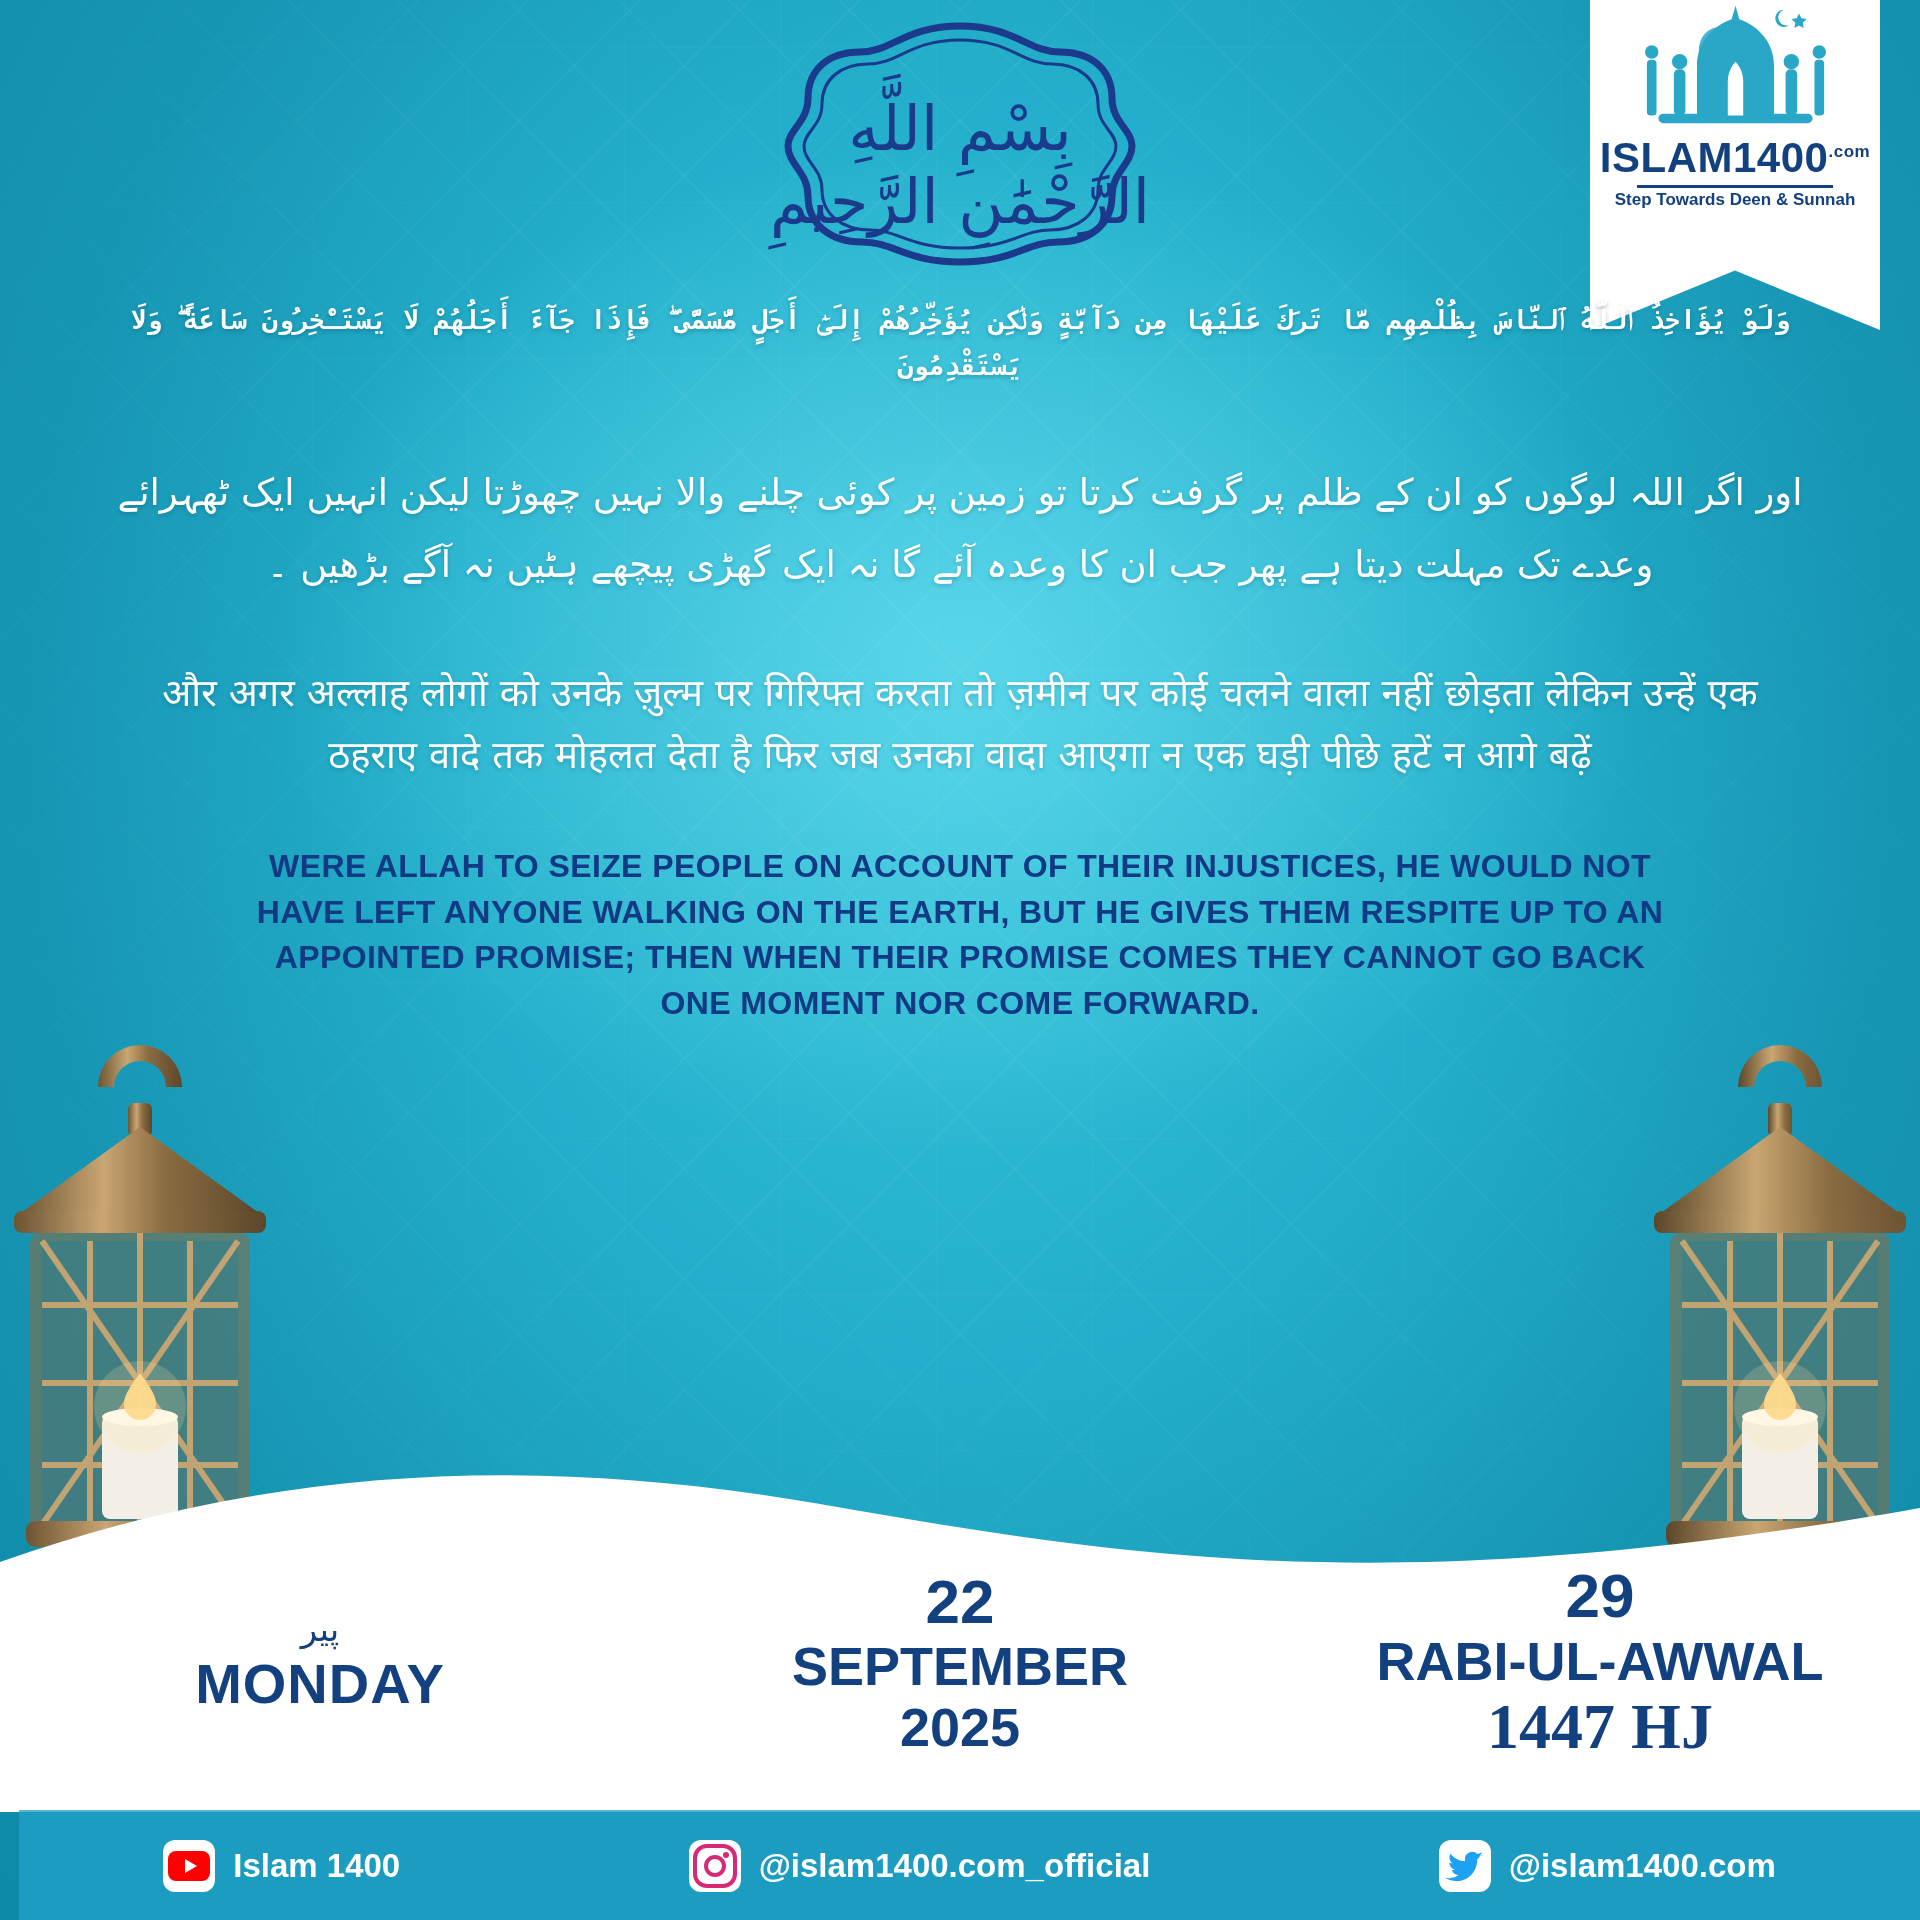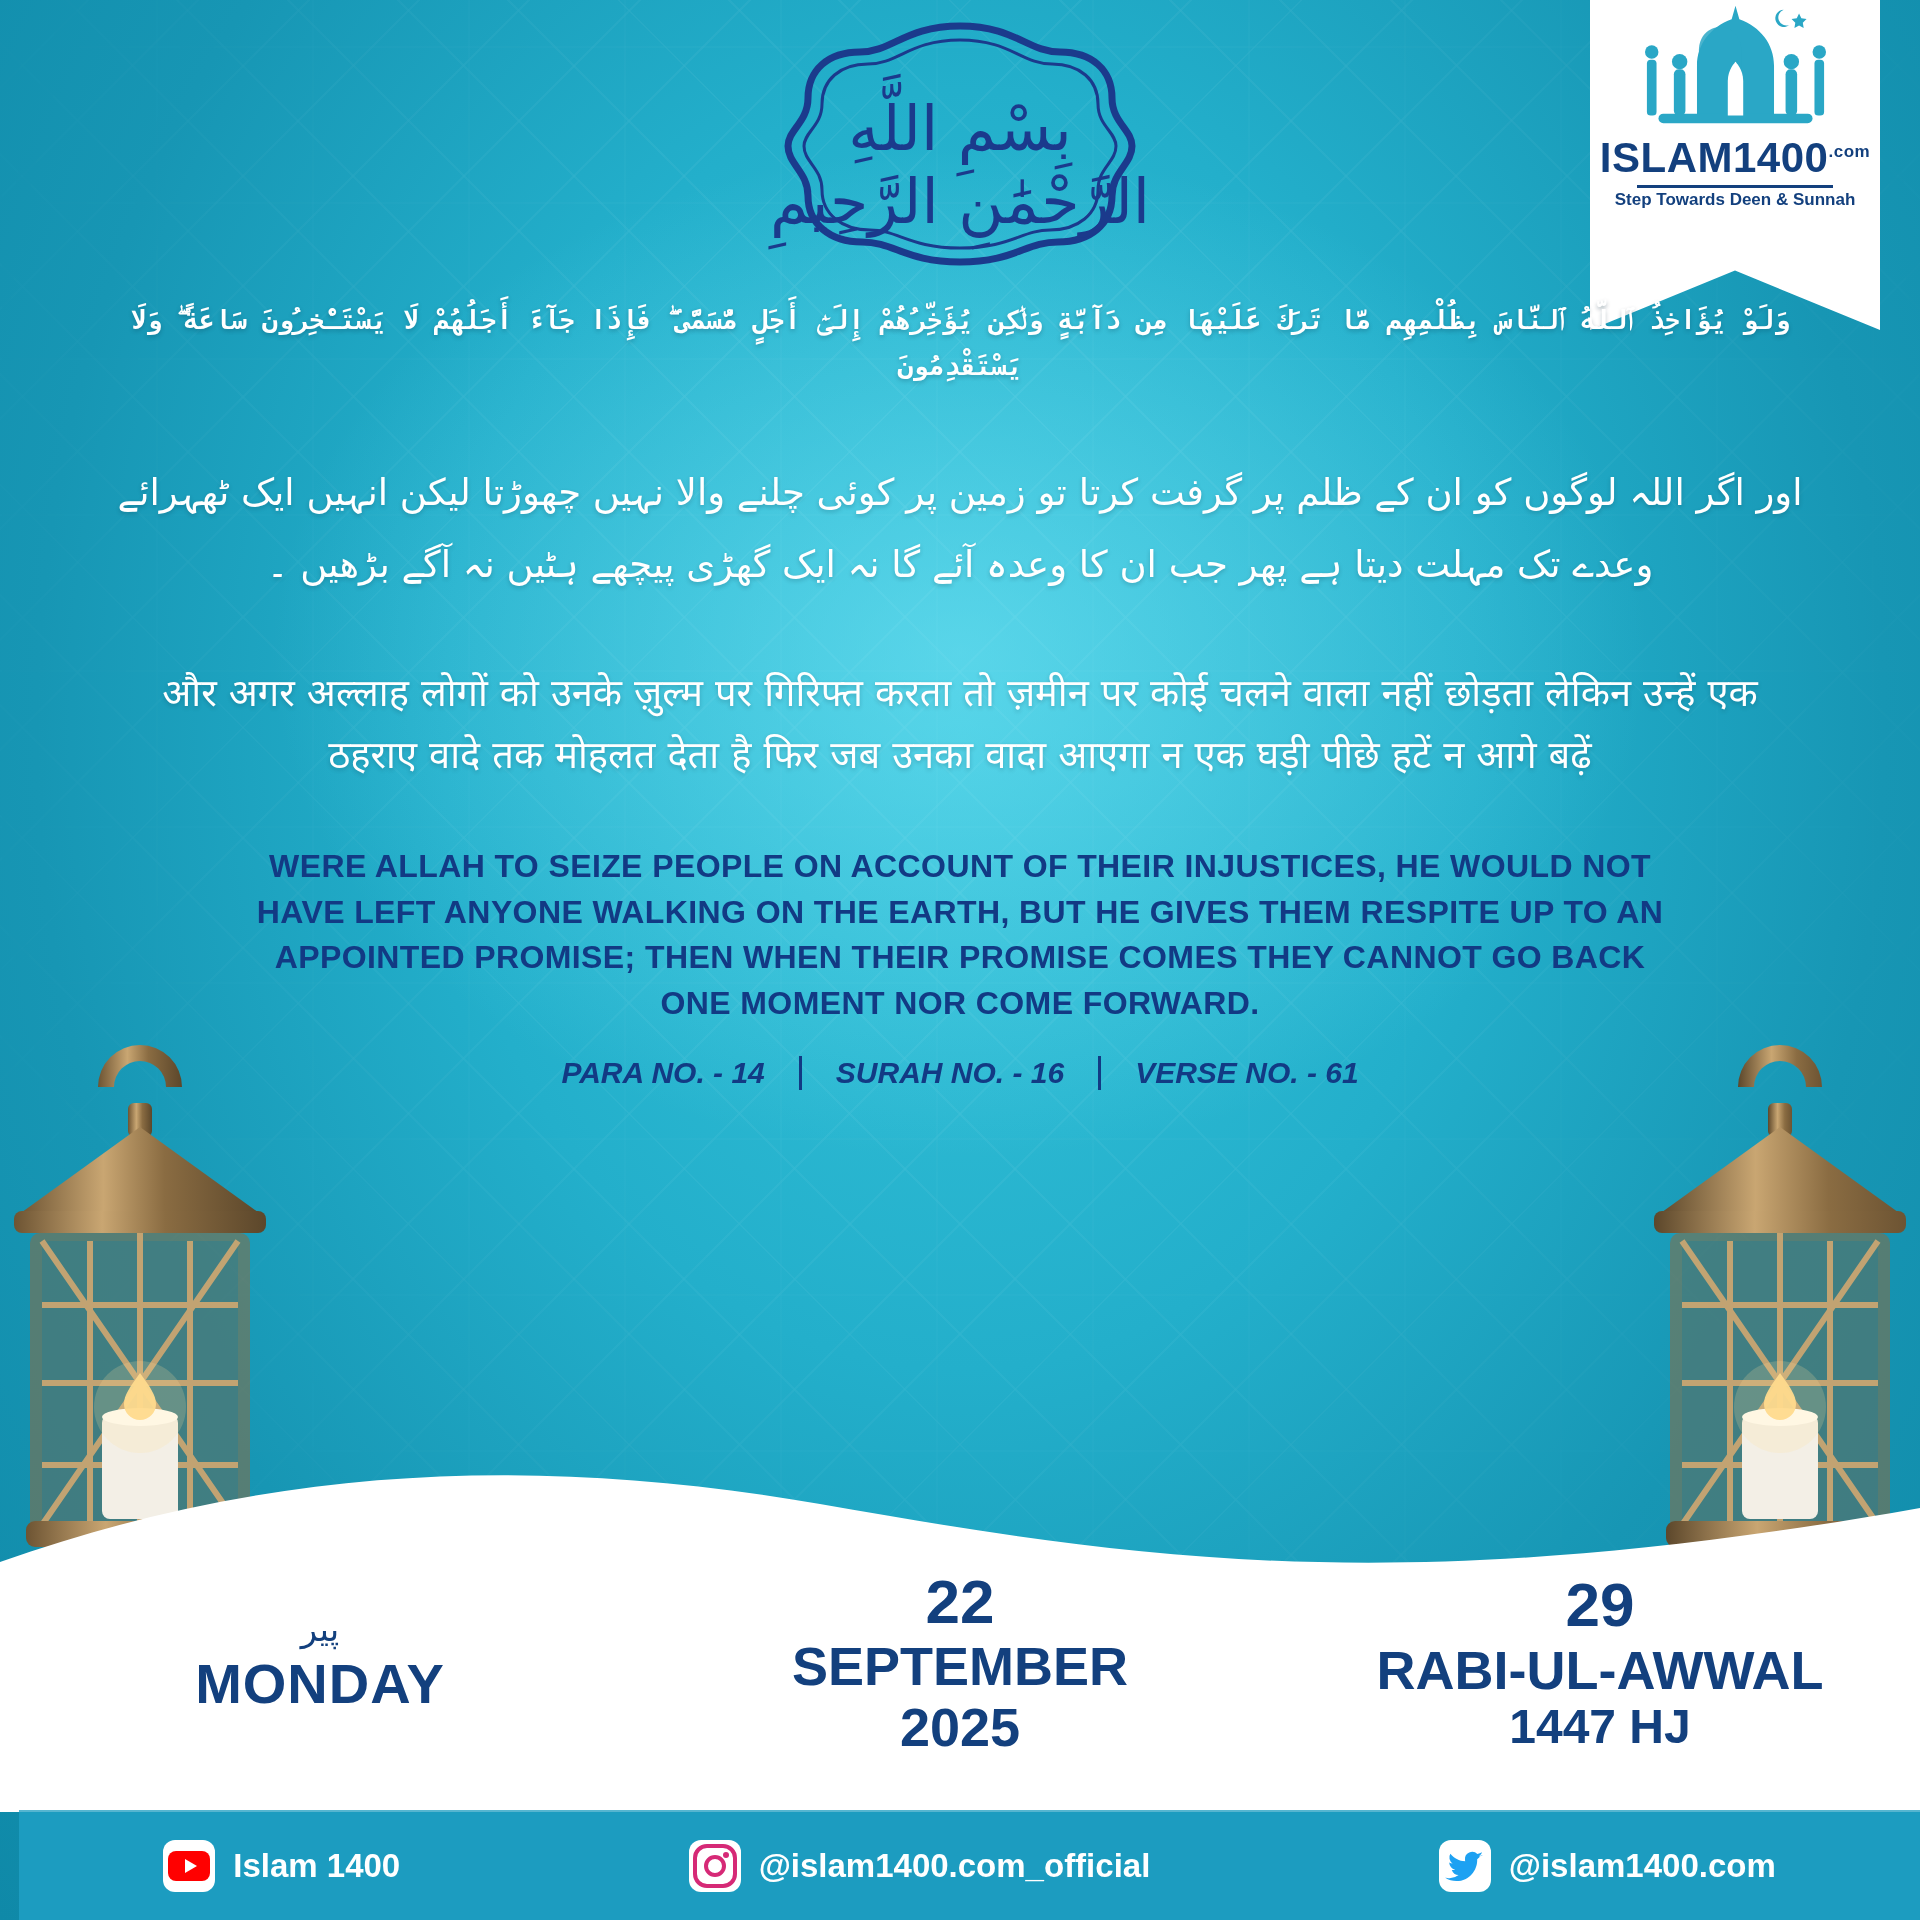--- a/index.html
+++ b/index.html
@@ -164,21 +164,21 @@
   }
   .greg .d{font-size:62px;display:block;}
   .greg .m{font-size:54px;display:block;}
   .greg .y{font-size:54px;display:block;}
   .hijri{
     font-family:"Liberation Sans", sans-serif;
     font-weight:bold;line-height:1.12;
   }
   .hijri .d{font-size:62px;display:block;}
   .hijri .m{font-size:54px;display:block;}
-  .hijri .y{font-size:48px;display:block;}
+  .hijri .y{font-size:64px;display:block;font-family:Liberation Serif, serif;}
 
   
   .footer{
     position:absolute;left:0;right:0;bottom:0;height:108px;
     background:#1c9cc0;
     display:flex;align-items:center;justify-content:space-around;
     border-top:2px solid rgba(255,255,255,.25);
     margin-left:19px;
   }
   .social{
@@ -245,27 +245,20 @@
     </div>
     <div class="logo-rule"></div>
     <div class="logo-tag">Step Towards Deen &amp; Sunnah</div>
   </div>
 
   <div class="content">
     <div class="arabic">وَلَوْ يُؤَاخِذُ ٱللَّهُ ٱلنَّاسَ بِظُلْمِهِم مَّا تَرَكَ عَلَيْهَا مِن دَآبَّةٍ وَلَٰكِن يُؤَخِّرُهُمْ إِلَىٰٓ أَجَلٍ مُّسَمًّى ۖ فَإِذَا جَآءَ أَجَلُهُمْ لَا يَسْتَـْٔخِرُونَ سَاعَةً ۖ وَلَا يَسْتَقْدِمُونَ</div>
     <div class="urdu">اور اگر اللہ لوگوں کو ان کے ظلم پر گرفت کرتا تو زمین پر کوئی چلنے والا نہیں چھوڑتا لیکن انہیں ایک ٹھہرائے وعدے تک مہلت دیتا ہے پھر جب ان کا وعدہ آئے گا نہ ایک گھڑی پیچھے ہٹیں نہ آگے بڑھیں ۔</div>
     <div class="hindi">और अगर अल्लाह लोगों को उनके ज़ुल्म पर गिरिफ्त करता तो ज़मीन पर कोई चलने वाला नहीं छोड़ता लेकिन उन्हें एक ठहराए वादे तक मोहलत देता है फिर जब उनका वादा आएगा न एक घड़ी पीछे हटें न आगे बढ़ें</div>
     <div class="english">Were Allah to seize people on account of their injustices, He would not have left anyone walking on the earth, but He gives them respite up to an appointed promise; then when their promise comes they cannot go back one moment nor come forward.</div>
-    <div class="ref">
-      <span>PARA NO. - 14</span>
-      <span class="divider"></span>
-      <span>SURAH NO. - 16</span>
-      <span class="divider"></span>
-      <span>VERSE NO. - 61</span>
-    </div>
   </div>
 
   <div class="lantern left">
     <svg viewBox="0 0 300 640" xmlns="http://www.w3.org/2000/svg">
       <defs>
         <linearGradient id="brass" x1="0" y1="0" x2="1" y2="0">
           <stop offset="0%" stop-color="#6d5433"></stop>
           <stop offset="35%" stop-color="#c9a672"></stop>
           <stop offset="60%" stop-color="#8a6c42"></stop>
           <stop offset="100%" stop-color="#5c472b"></stop>

